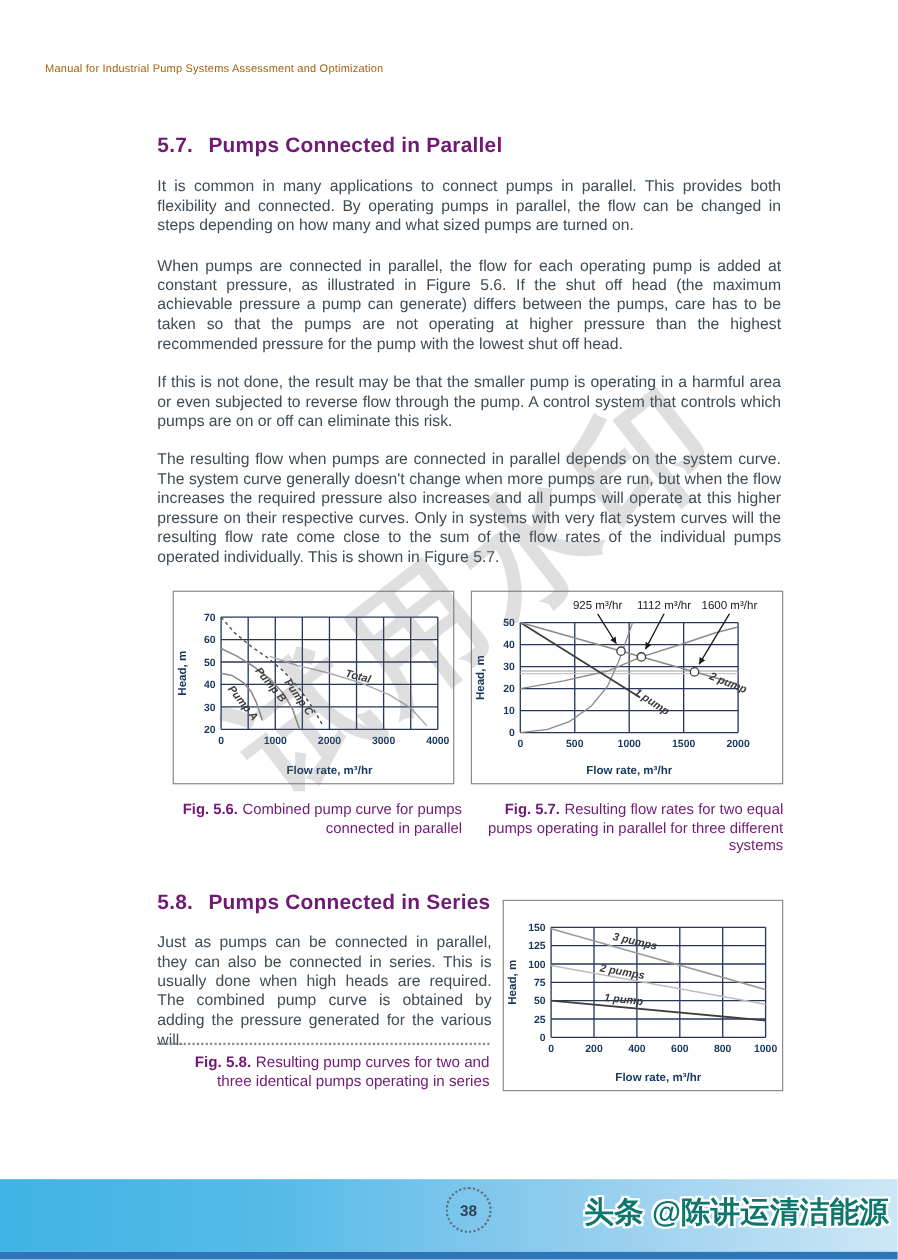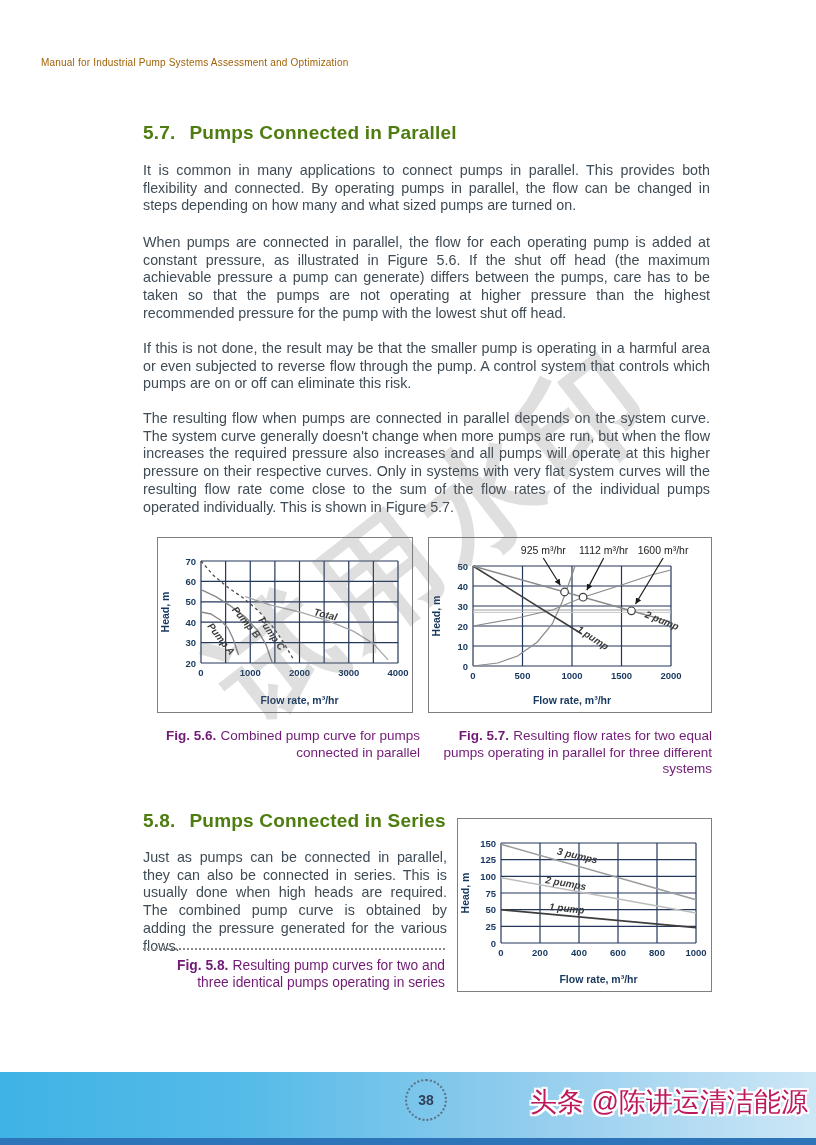--- a/index.html
+++ b/index.html
@@ -1,37 +1,37 @@
 <!DOCTYPE html>
 <html><head>
 <meta charset="utf-8">
 <style>
   html,body{margin:0;padding:0;}
   body{width:816px;height:1145px;position:relative;background:#ffffff;
        font-family:"Liberation Sans",sans-serif;color:#3f4b55;overflow:hidden;}
   .abs{position:absolute;}
   .hdr{left:41px;top:57px;font-size:10px;color:#a16207;letter-spacing:.2px;}
-  h2.sec{margin:0;font-size:19px;font-weight:bold;color:#4d7c0f;letter-spacing:.2px;}
+  h2.sec{margin:0;font-size:19px;font-weight:bold;color:#701a75;letter-spacing:.2px;}
   h2 .num{margin-right:14px;}
   p.body{margin:0;font-size:14.3px;line-height:17.7px;text-align:justify;color:#3f4b55;}
   .figbox{border:1.5px solid #7f7f7f;background:#fff;box-sizing:border-box;}
   .caption{font-size:13.5px;line-height:16.5px;text-align:right;color:#701a75;}
   .caption .fl{font-weight:bold;}
   .caption .ft{margin-left:.3em;}
   .rule-dot{border-top:2px dotted #8a8a8a;height:0;}
   .wm{left:230px;top:615px;font-size:120px;font-weight:bold;letter-spacing:10px;
       color:rgba(110,110,110,0.22);white-space:nowrap;transform:rotate(-38deg);
       transform-origin:0 50%;pointer-events:none;z-index:5;}
   .band{left:0;top:1072px;width:816px;height:66px;
         background:linear-gradient(90deg,#3fb3e5 0%,#55bbe8 30%,#8ecbed 62%,#cde7f6 100%);}
   .botbar{left:0;top:1138px;width:816px;height:7px;background:#2e74b8;}
   .pgnum{left:405px;top:1079px;width:42px;height:42px;border:2px dotted #5d6f80;
          border-radius:50%;box-sizing:border-box;display:flex;align-items:center;
          justify-content:center;font-size:14px;font-weight:bold;color:#2f4158;}
-  .credit{right:8px;top:1084px;font-size:27px;font-weight:normal;color:#be185d;
+  .credit{right:8px;top:1084px;font-size:27px;font-weight:bold;color:#0f766e;
           text-shadow:-2px -2px 0 #fff,2px -2px 0 #fff,-2px 2px 0 #fff,2px 2px 0 #fff,
                       0 -2px 0 #fff,0 2px 0 #fff,-2px 0 0 #fff,2px 0 0 #fff;}
   svg .tick{font:bold 9.5px "Liberation Sans",sans-serif;fill:#17375e;}
   svg .axlabel{font:bold 10.5px "Liberation Sans",sans-serif;fill:#17375e;}
   svg .curvelabel{font:italic bold 10px "Liberation Sans",sans-serif;fill:#3a3a3a;}
   svg .annot{font:10.5px "Liberation Sans",sans-serif;fill:#1a1a1a;}
 </style>
 </head>
 <body>
 
@@ -140,21 +140,21 @@
 <div class="caption abs" style="left:150px;top:728px;width:270px;">
   <span class="fl">Fig. 5.6.</span><span class="ft">Combined pump curve for pumps connected in parallel</span>
 </div>
 <div class="caption abs" style="left:430px;top:728px;width:282px;">
   <span class="fl">Fig. 5.7.</span><span class="ft">Resulting flow rates for two equal pumps operating in parallel for three different systems</span>
 </div>
 
 <h2 class="sec abs" style="left:143px;top:810px;">
   <span class="num">5.8.</span><span>Pumps Connected in Series</span>
 </h2>
-<p class="body abs" style="left:143px;top:849px;width:304px;">Just as pumps can be connected in parallel, they can also be connected in series. This is usually done when high heads are required. The combined pump curve is obtained by adding the pressure generated for the various flows.</p>
+<p class="body abs" style="left:143px;top:849px;width:304px;">Just as pumps can be connected in parallel, they can also be connected in series. This is usually done when high heads are required. The combined pump curve is obtained by adding the pressure generated for the various will.</p>
 <div class="rule-dot abs" style="left:143px;top:948px;width:302px;"></div>
 <div class="caption abs" style="left:143px;top:958px;width:302px;font-size:13.8px;">
   <span class="fl">Fig. 5.8.</span><span class="ft">Resulting pump curves for two and three identical pumps operating in series</span>
 </div>
 
 <div class="figbox abs" style="left:457px;top:818px;width:255px;height:174px;">
   <svg width="252" height="171">
       <line x1="43" y1="24" x2="43" y2="124" stroke="#24375b" stroke-width="1.2"></line>
       <line x1="82" y1="24" x2="82" y2="124" stroke="#24375b" stroke-width="1.2"></line>
       <line x1="121" y1="24" x2="121" y2="124" stroke="#24375b" stroke-width="1.2"></line>

